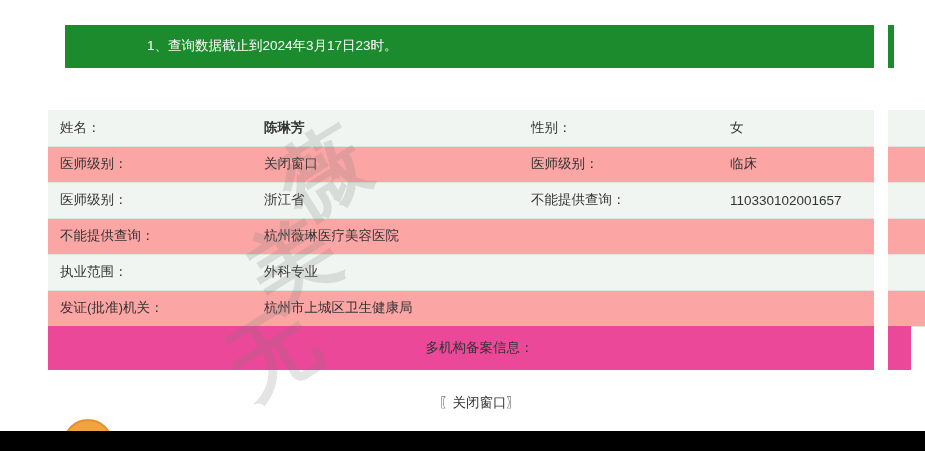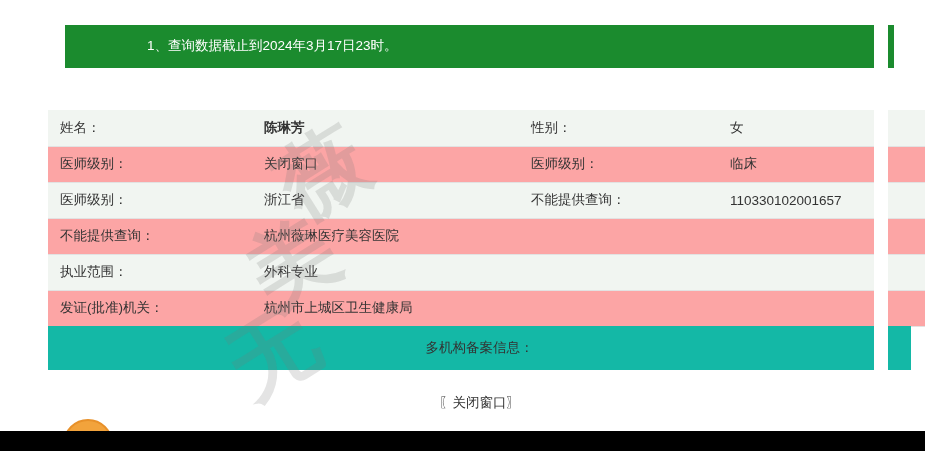--- a/index.html
+++ b/index.html
@@ -92,21 +92,21 @@
   .c3 { width: 195px; }
   .c4 { width: 213px; }
 
   
   .multi-org {
     position: absolute;
     left: 0;
     top: 326px;
     width: 863px;
     height: 44px;
-    background: #14b8a6;
+    background: #ec4899;
     border-bottom: 1px solid #e2e2e2;
     display: flex;
     align-items: center;
     justify-content: center;
     font-size: 13.5px;
     color: #333;
   }
   
   .close-row {
     position: absolute;

